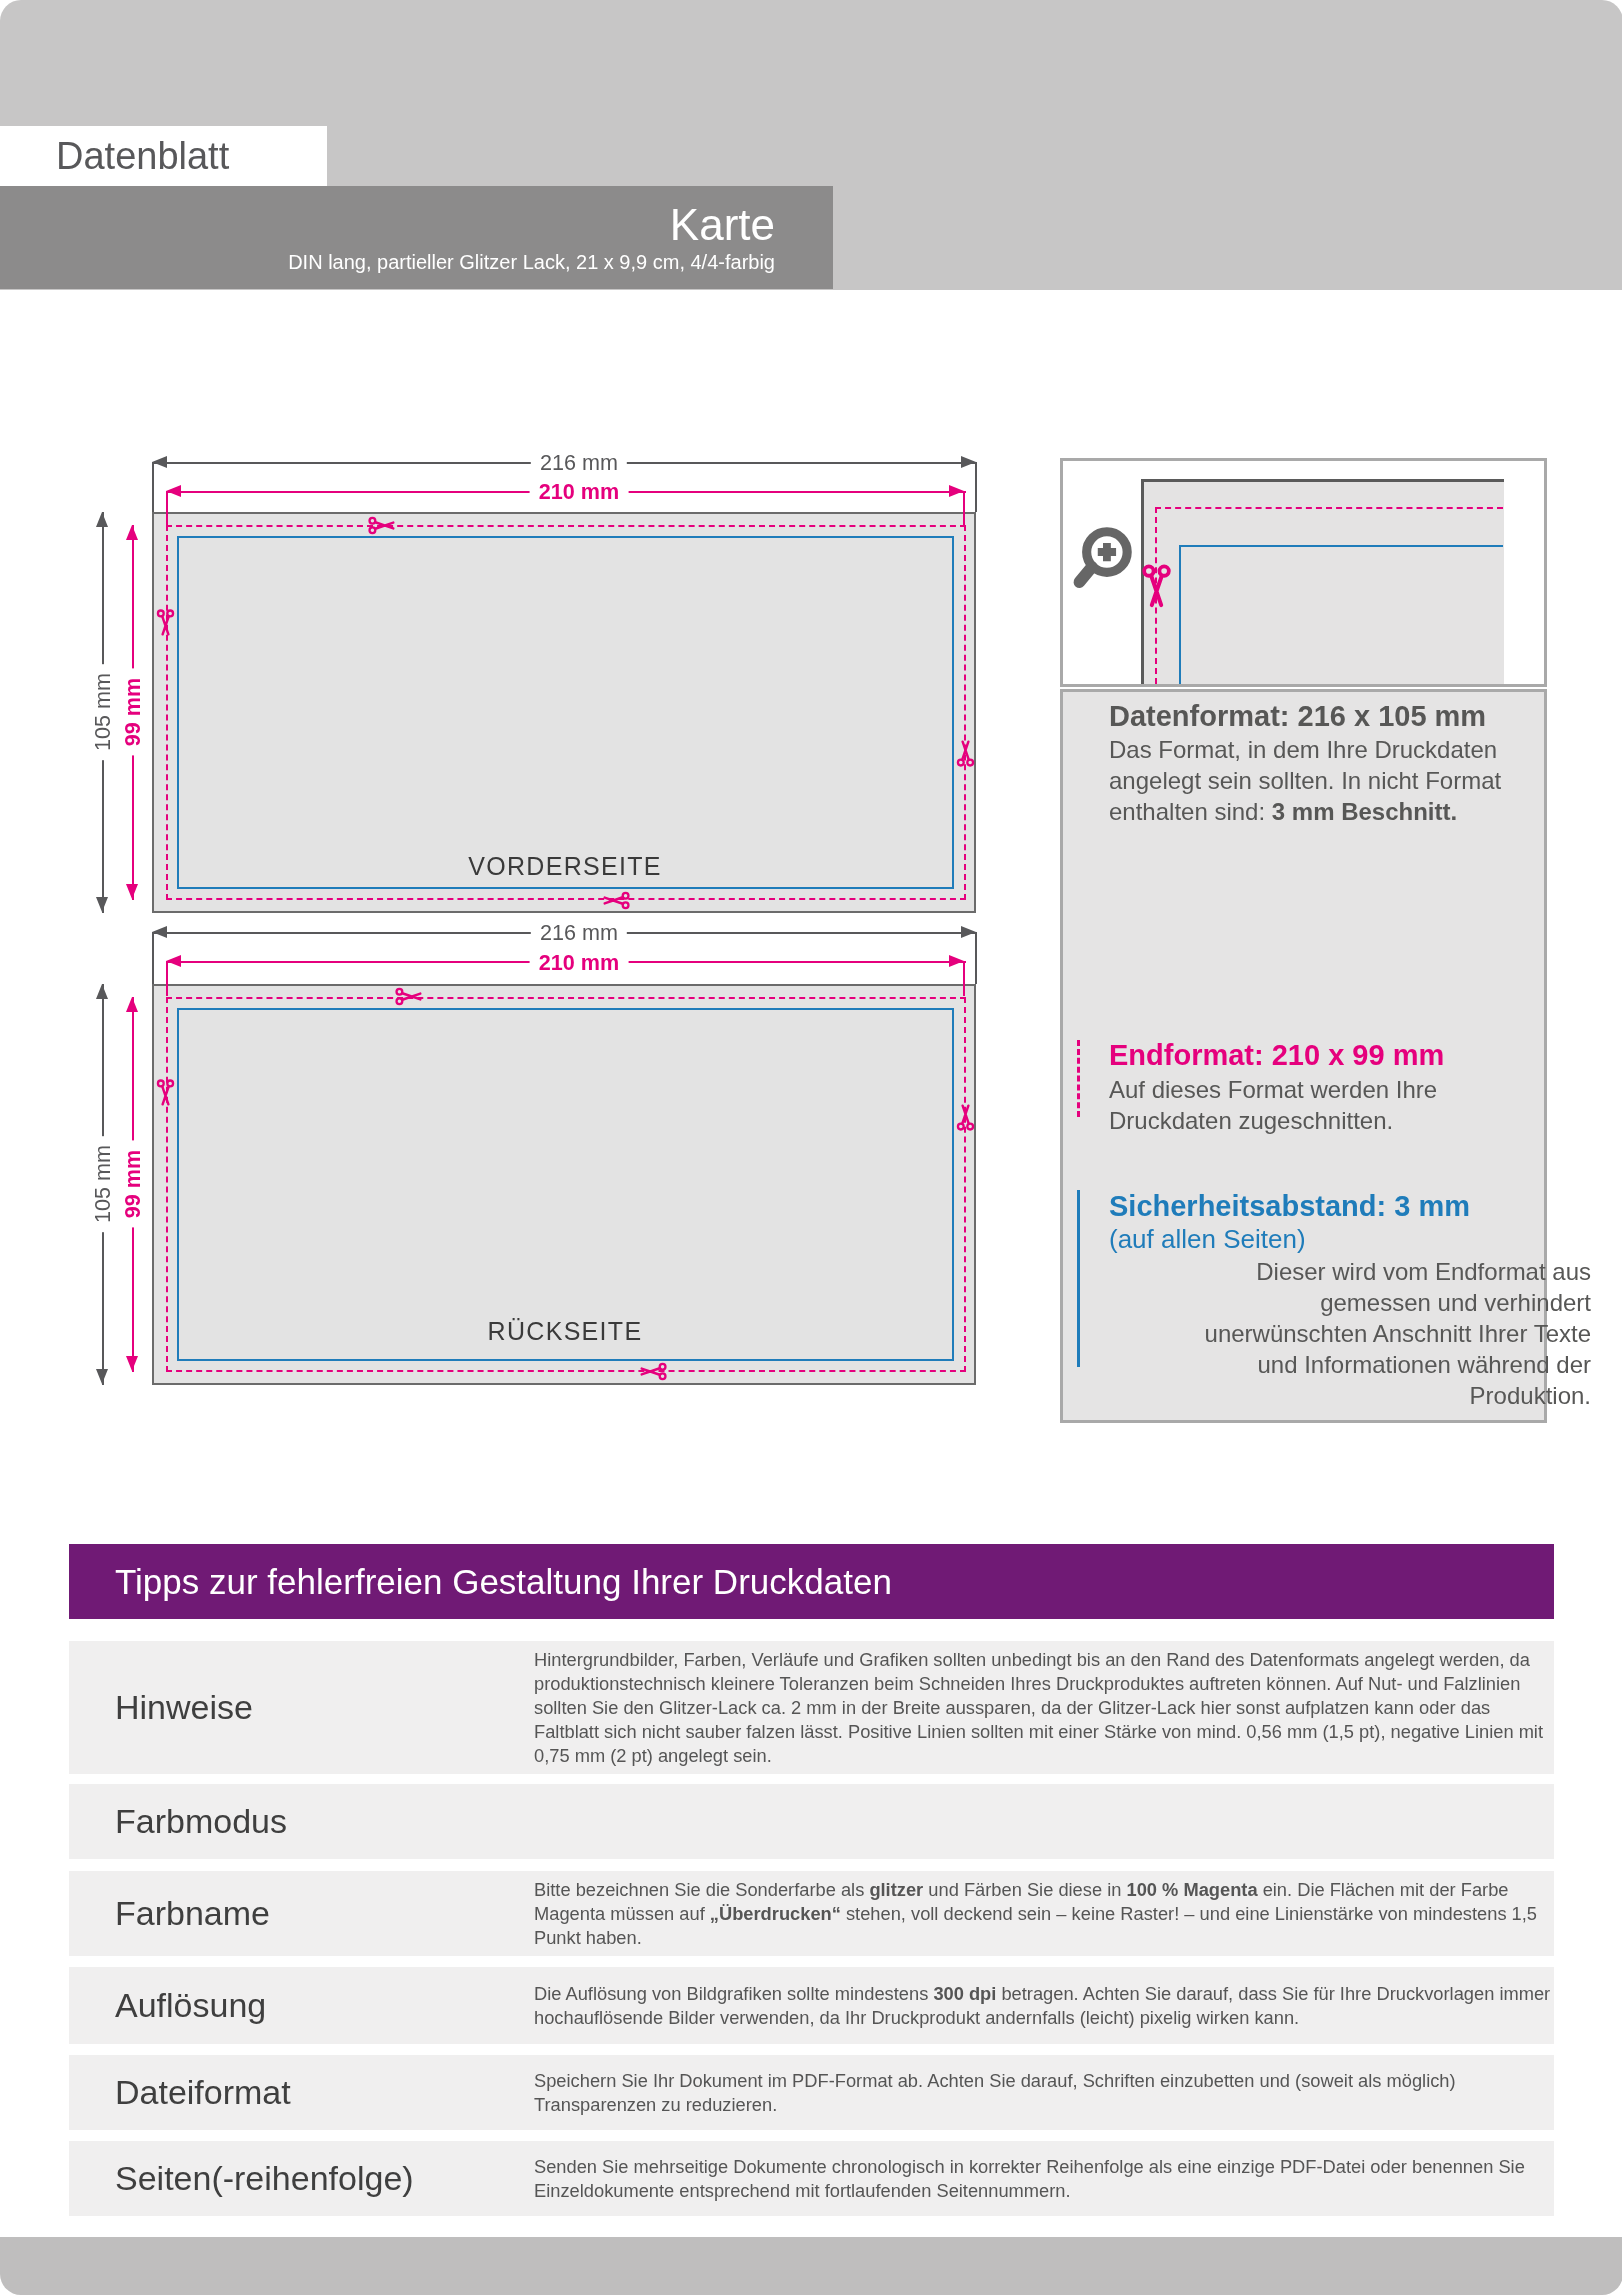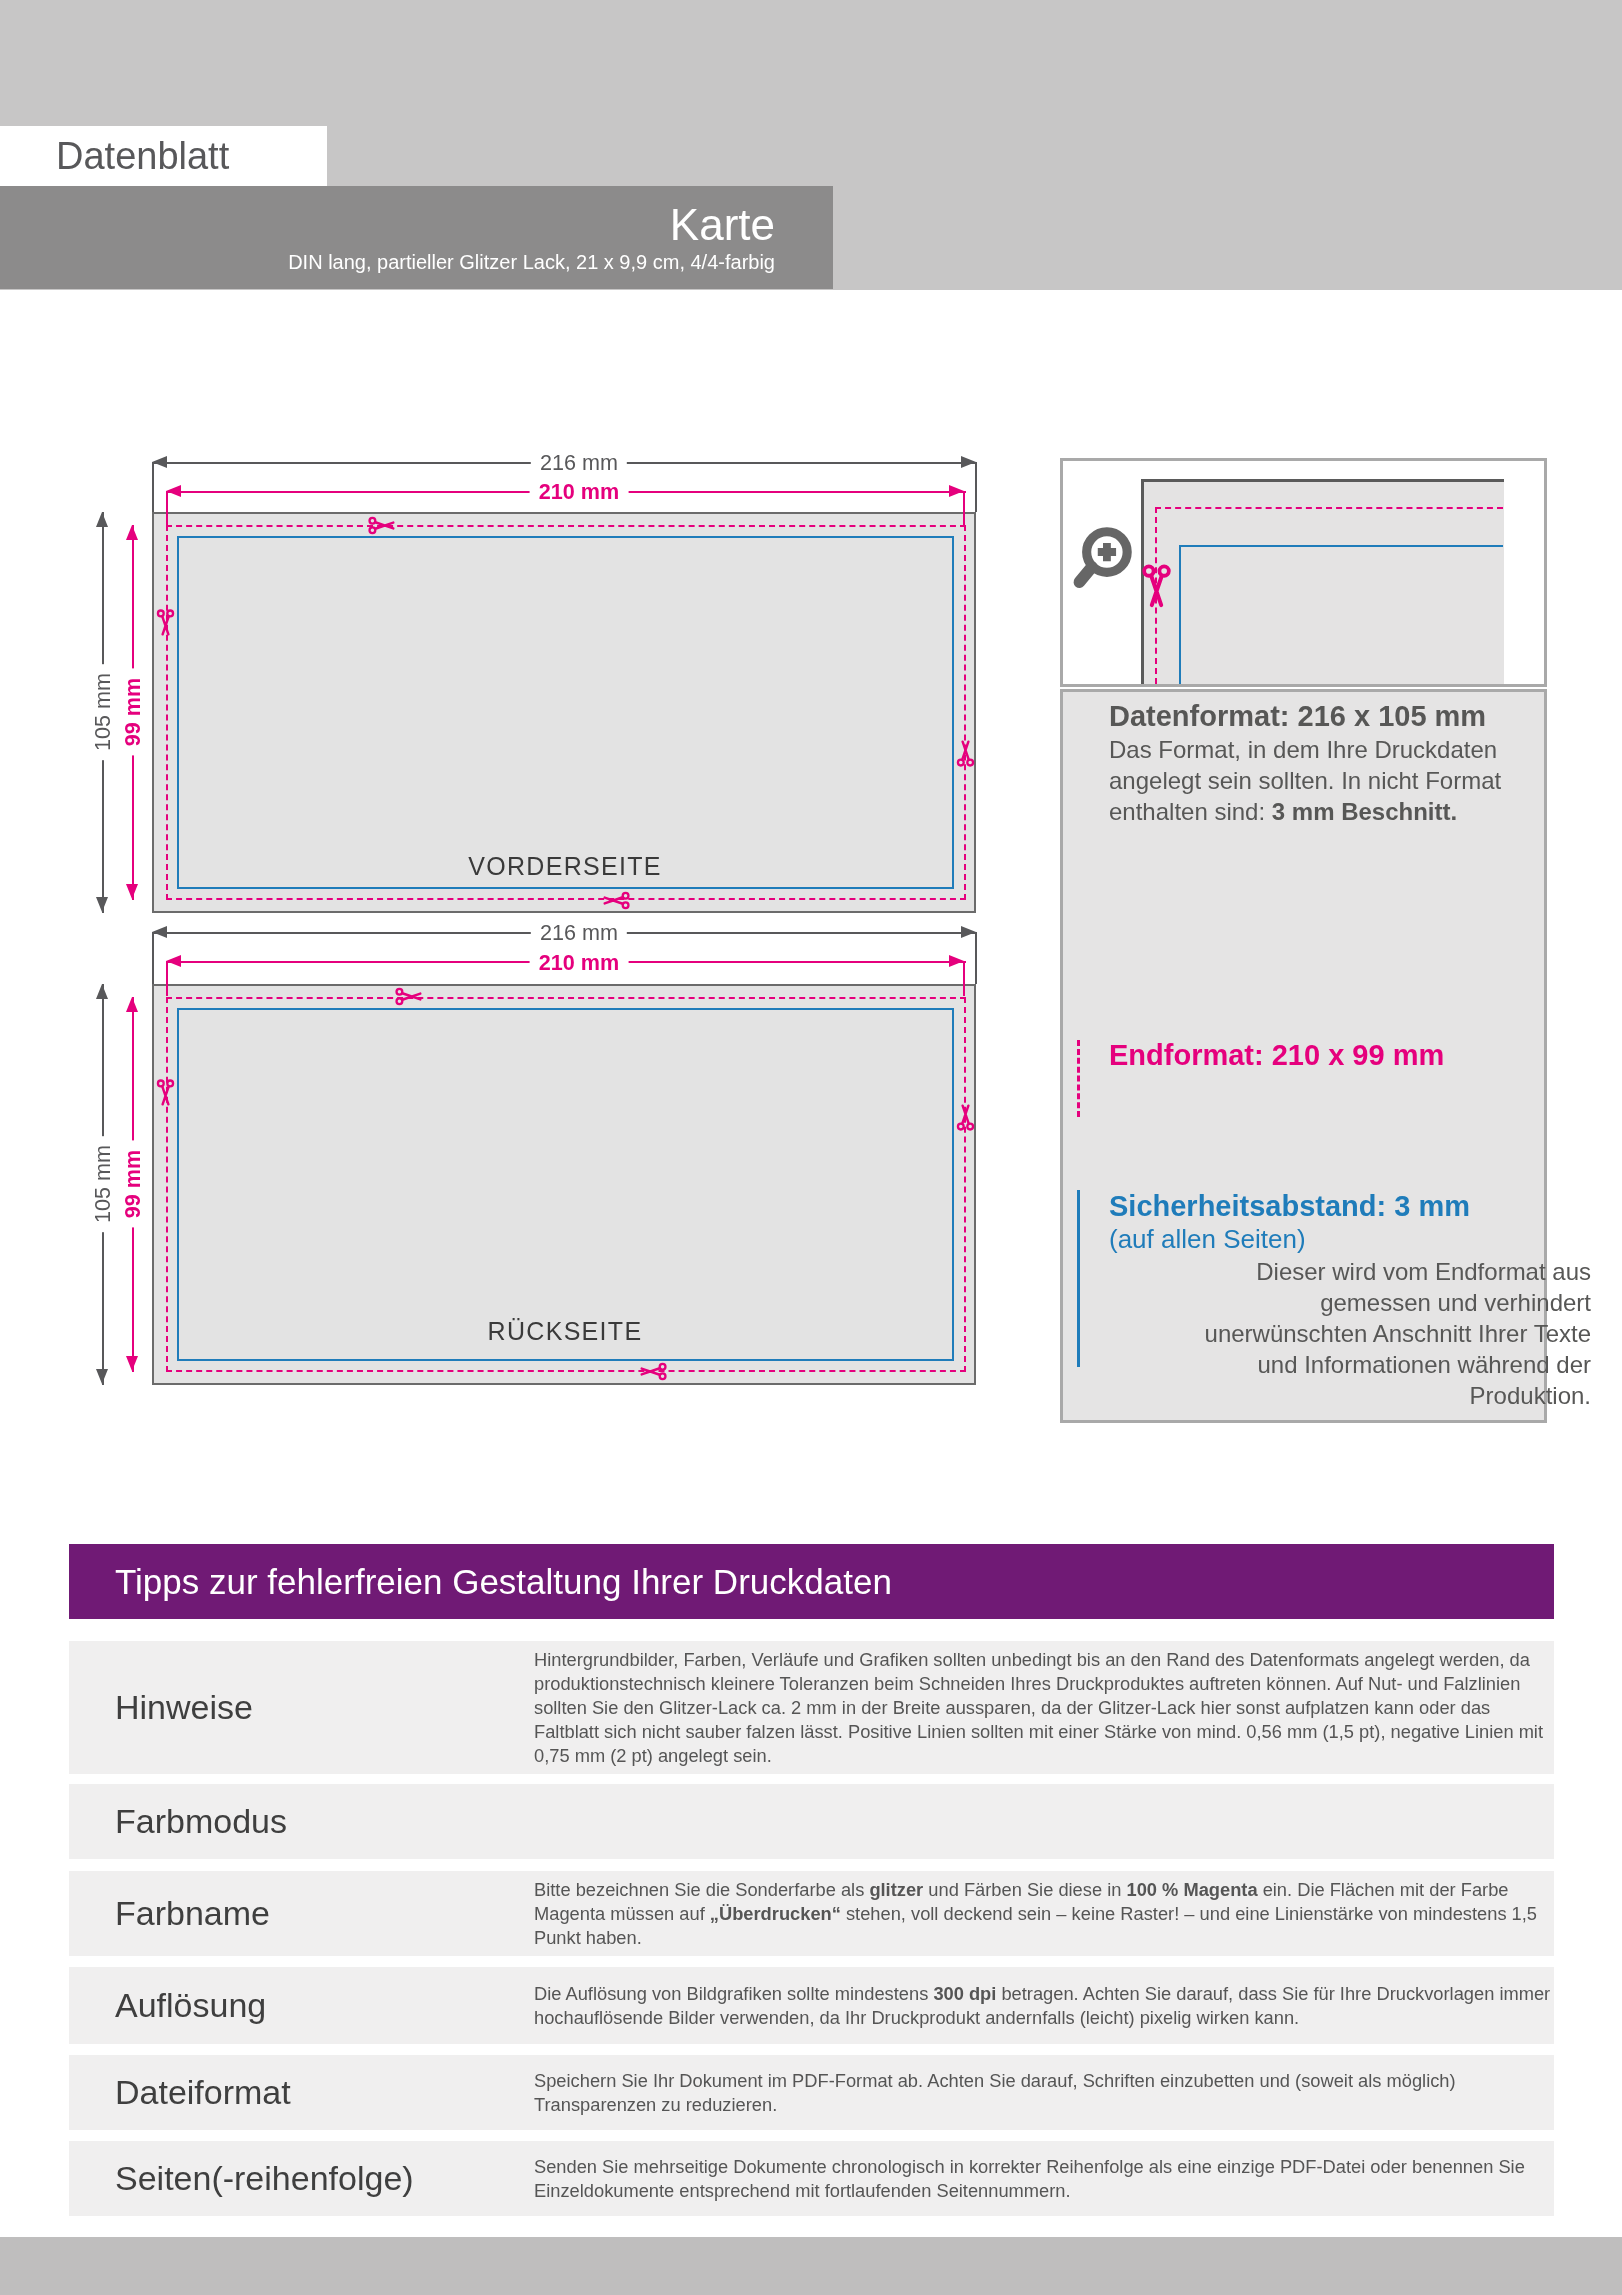--- a/index.html
+++ b/index.html
@@ -1,17 +1,17 @@
 <!DOCTYPE html>
 <html style="font-size:10.5px"><head>
 <meta charset="utf-8">
 <style>
   html,body{margin:0;padding:0;background:#ffffff;}
   #page{position:relative;width:1623px;height:2295px;background:#ffffff;overflow:hidden;
-        font-family:"Liberation Sans", sans-serif;}
+        font-family:"Liberation Sans", sans-serif;border-radius:21px;}
   .abs{position:absolute;}
   .b{font-weight:bold;}
 
   
   #top-band{left:0;top:0;width:1623px;height:290px;background:#c7c6c6;}
   #sheet-box{left:0;top:126px;width:327px;height:60px;background:#ffffff;
              display:flex;align-items:center;}
   #sheet-box span{font-size:38px;color:#58585a;padding-left:56px;}
   #product-band{left:0;top:186px;width:833px;height:103px;background:#8c8b8b;
                 display:flex;flex-direction:column;align-items:flex-end;justify-content:center;
@@ -186,20 +186,21 @@
     <path d="M29 15 v14 M22 22 h14" stroke="#666666" stroke-width="6" fill="none"></path>
     <path d="M17.5 33.5 L8 45" stroke="#666666" stroke-width="9" stroke-linecap="round" fill="none"></path>
   </svg>
 
   <div id="info-panel" class="abs"></div>
   <div class="abs ip-h" style="left:1109px;top:700px;">Datenformat: 216 x 105 mm</div>
   <div class="abs ip-p" style="left:1109px;top:734px;"><span>Das Format, in dem Ihre Druckdaten angelegt sein sollten. In nicht Format enthalten sind: </span><span class="b">3 mm Beschnitt.</span></div>
 
   <div class="abs" style="left:1077px;top:1040px;height:77px;border-left:3.3px dashed #e5007d;"></div>
   <div class="abs ip-h m" style="left:1109px;top:1039px;">Endformat: 210 x 99 mm</div>
+  <div class="abs ip-p" style="left:1109px;top:1074px;">Auf dieses Format werden Ihre Druckdaten zugeschnitten.</div>
 
   <div class="abs" style="left:1077px;top:1190px;width:3.3px;height:177px;background:#1f7cba;"></div>
   <div class="abs ip-h bl" style="left:1109px;top:1190px;">Sicherheitsabstand: 3 mm</div>
   <div class="abs ip-sub" style="left:1109px;top:1224px;">(auf allen Seiten)</div>
   <div class="abs ip-p" style="left:1169px;top:1256px;text-align:right;">Dieser wird vom Endformat aus gemessen und verhindert unerwünschten Anschnitt Ihrer Texte und Informationen während der Produktion.</div>
 
   <div id="tips-banner" class="abs">
     <span>Tipps zur fehlerfreien Gestaltung Ihrer Druckdaten</span>
   </div>
 

